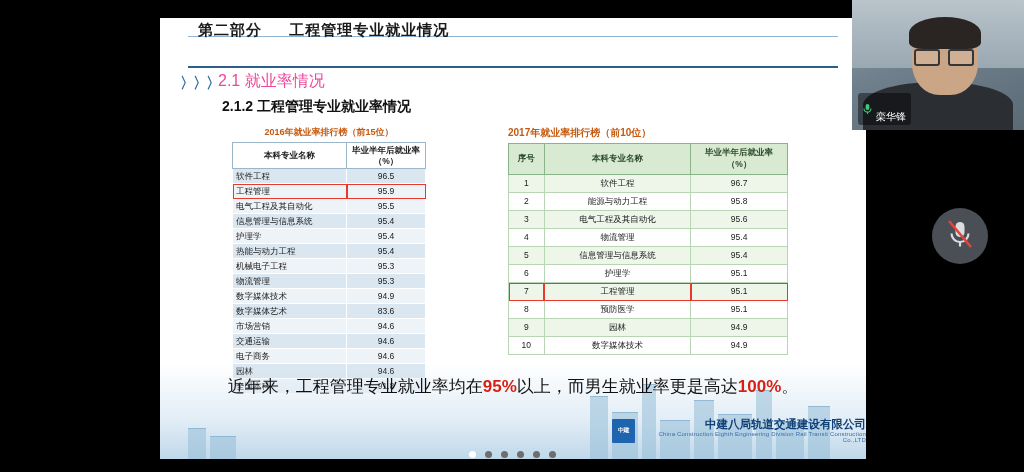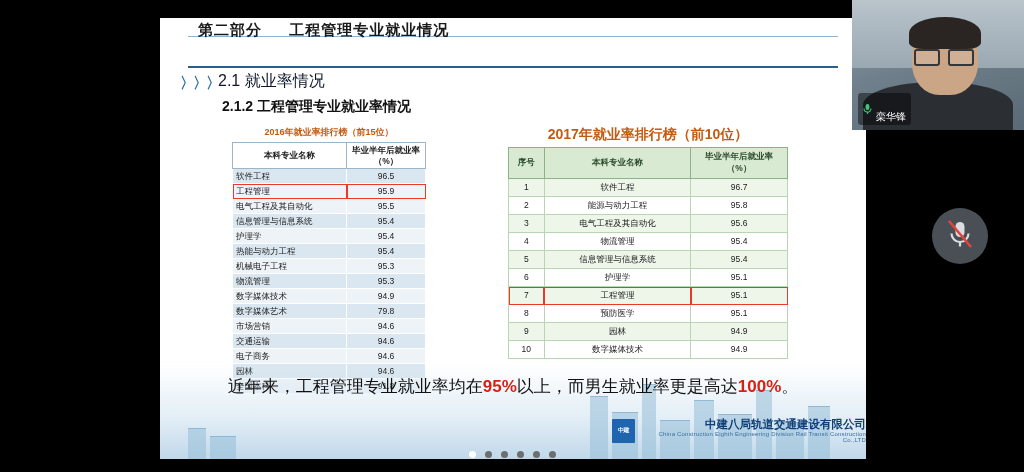--- a/index.html
+++ b/index.html
@@ -63,21 +63,21 @@
     font-size: 15px;
     color: #2e6ca4;
     font-weight: bold;
     letter-spacing: -2px;
   }
   .sec-title {
     position: absolute;
     left: 58px;
     top: 53px;
     font-size: 16px;
-    color: #0f172a;
+    color: #ec4899;
     font-weight: normal;
   }
   .subsec-title {
     position: absolute;
     left: 62px;
     top: 80px;
     font-size: 14px;
     font-weight: bold;
     color: #111;
   }
@@ -124,24 +124,23 @@
   .hl-row td { outline: 1.5px solid #e8392b; outline-offset: -1px; position: relative; }
 
   
   .tbl-right {
     position: absolute;
     left: 348px;
     top: 108px;
     width: 280px;
   }
   .tbl-caption-r {
-    font-size: 14px;
+    font-size: 10px;
     font-weight: bold;
     color: #c55a11;
-    text-align: center;
     padding-bottom: 3px;
   }
   table.grid-right {
     border-collapse: collapse;
     width: 100%;
     font-size: 8.5px;
     color: #1a1a1a;
   }
   table.grid-right th {
     border: 1px solid #8ab38a;
@@ -399,21 +398,21 @@
             <tr class="rowA">
               <td class="name">物流管理</td>
               <td class="val">95.3</td>
             </tr>
             <tr class="rowB">
               <td class="name">数字媒体技术</td>
               <td class="val">94.9</td>
             </tr>
             <tr class="rowA">
               <td class="name">数字媒体艺术</td>
-              <td class="val">79.8</td>
+              <td class="val">83.6</td>
             </tr>
             <tr class="rowB">
               <td class="name">市场营销</td>
               <td class="val">94.6</td>
             </tr>
             <tr class="rowA">
               <td class="name">交通运输</td>
               <td class="val">94.6</td>
             </tr>
             <tr class="rowB">

